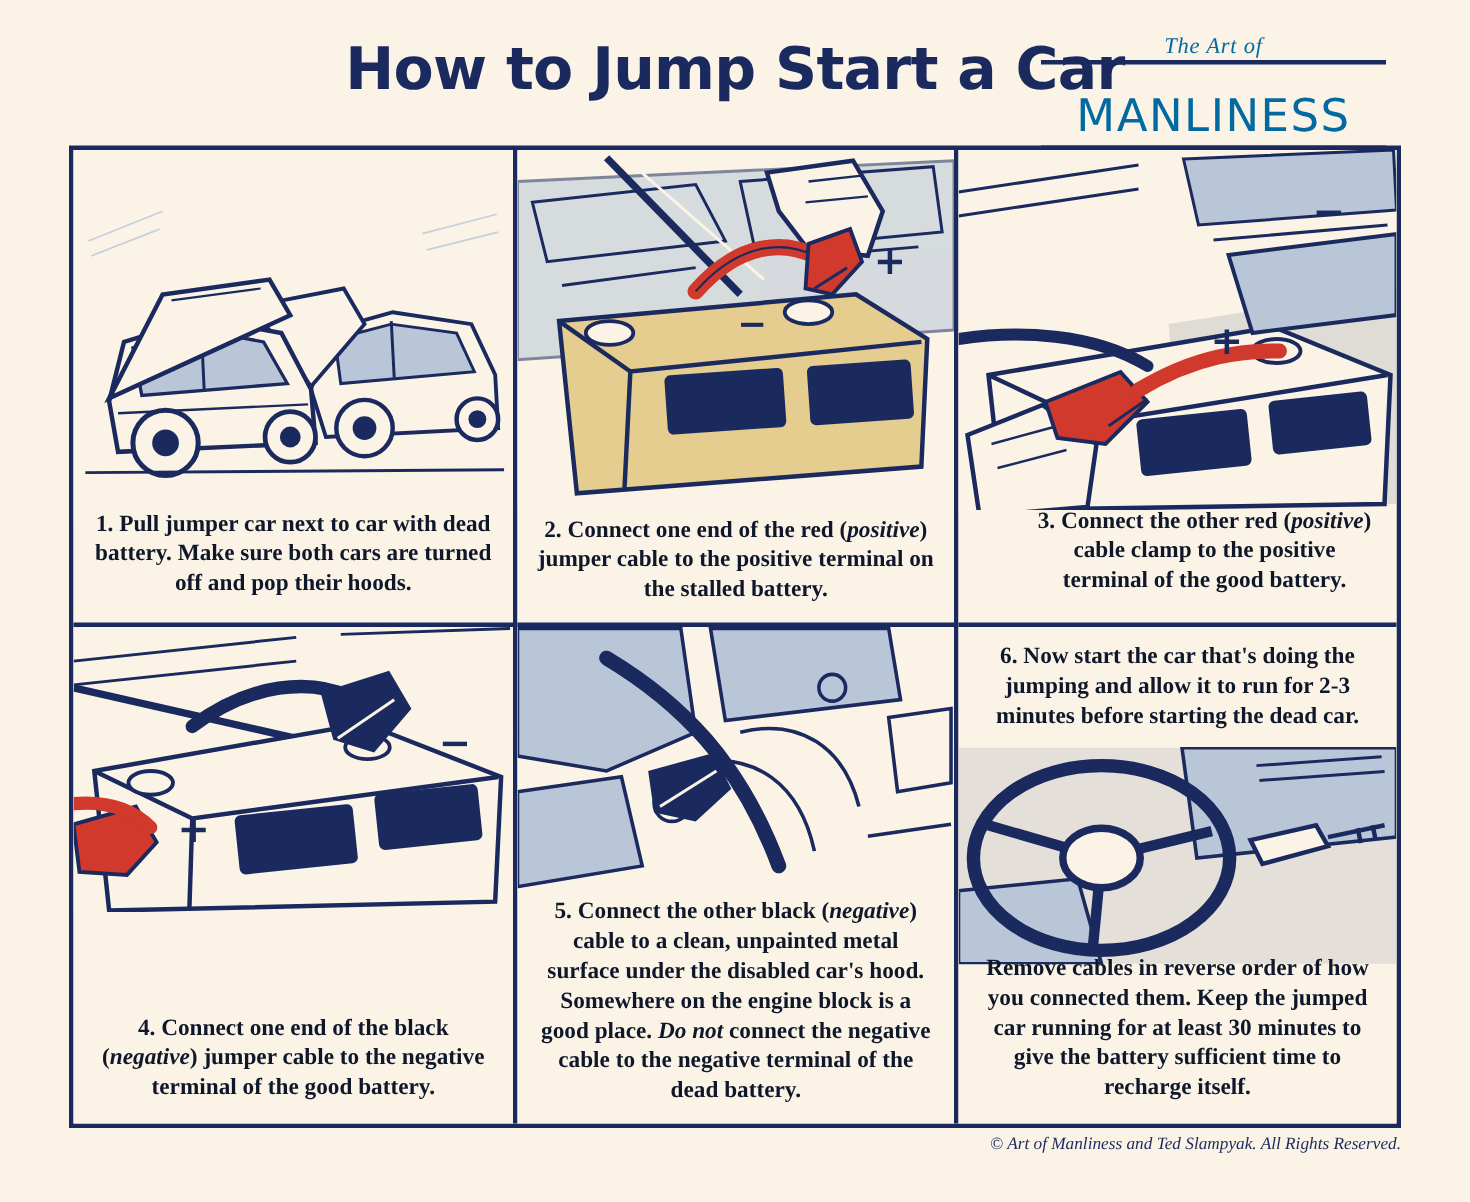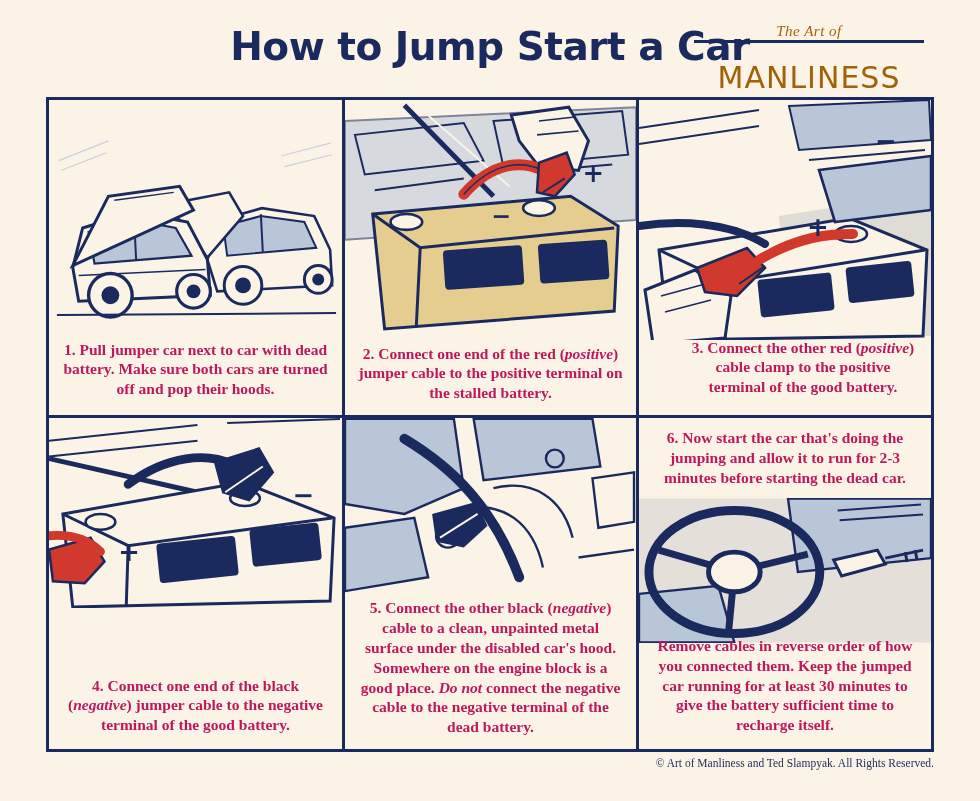--- a/index.html
+++ b/index.html
@@ -36,21 +36,21 @@
     font-size: 39px;
     letter-spacing: -0.5px;
     color: #1b2a5e;
   }
   .logo {
     position: absolute;
     right: 56px;
     top: 24px;
     width: 230px;
     text-align: center;
-    color: #a16207;
+    color: #0369a1;
   }
   .logo-script {
     font-family: "Liberation Serif", serif;
     font-style: italic;
     font-size: 15px;
     letter-spacing: 0.5px;
     line-height: 1;
     margin-bottom: 1px;
   }
   .logo-main {
@@ -115,21 +115,21 @@
   .caption {
     position: absolute;
     left: 0; right: 0;
     padding: 0 12px;
     box-sizing: border-box;
     text-align: center;
     font-family: "Liberation Serif", serif;
     font-weight: bold;
     font-size: 15.5px;
     line-height: 1.28;
-    color: #be185d;
+    color: #0f172a;
   }
   .caption em { font-style: italic; }
 
   
   .c1 .caption { bottom: 16px; }
   .c1 .art { top: 0; height: 250px; }
   .c2 .caption { bottom: 12px; }
   .c2 .art { top: 0; height: 240px; }
   .c3 .caption { bottom: 18px; margin-left: 36px; }
   .c3 .art { top: 0; height: 240px; }
@@ -141,20 +141,21 @@
   .c6 .caption.bottom { bottom: 14px; }
   .c6 .art { top: 80px; height: 145px; }
 
   .footer {
     position: absolute;
     right: 46px;
     top: 757px;
     font-family: "Liberation Serif", serif;
     font-size: 11.5px;
     color: #1b2a5e;
+    font-style: italic;
   }
 
   
   .ill { width: 100%; height: 100%; display: block; }
 </style>
 </head>
 <body>
 
 <div class="page">
 

